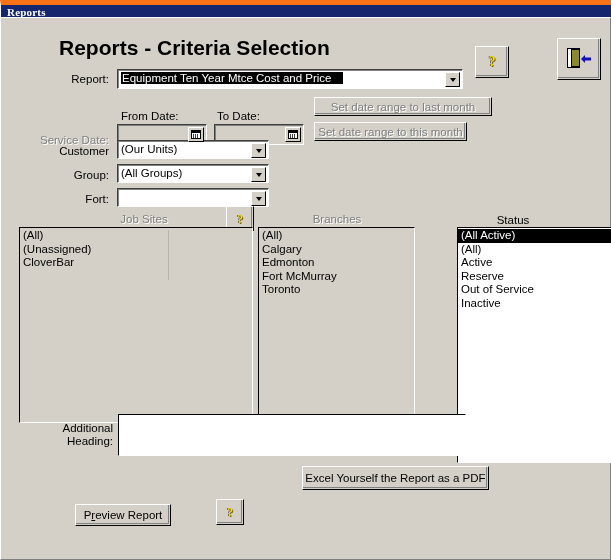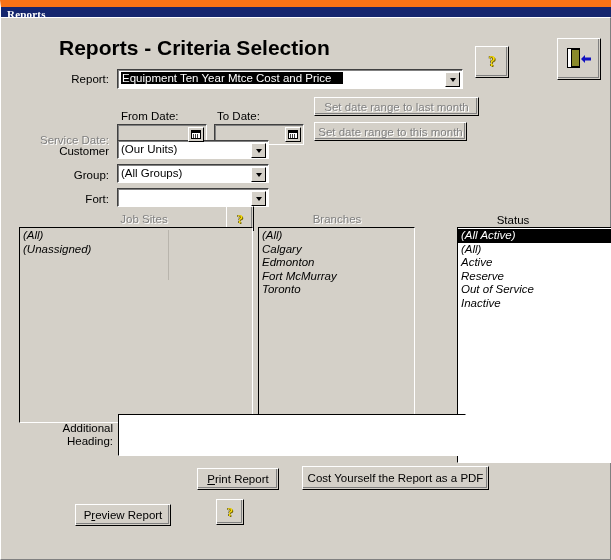--- a/index.html
+++ b/index.html
@@ -20,21 +20,21 @@
   }
 
   
   #titlebar {
     position: absolute;
     left: 0; top: 0;
     width: 611px; height: 17px;
     background: #15266e;
     box-sizing: border-box;
     border-left: 1px solid #ffffff;
-    border-top: 7px solid #f97316;
+    border-top: 5px solid #f97316;
   }
   #titlebar-text {
     position: absolute;
     left: 6px; top: 1px;
     color: #ffffff;
     font-size: 11px;
     font-weight: bold;
     letter-spacing: 0.2px;
     font-family: "Liberation Serif", serif;
     white-space: nowrap;
@@ -223,21 +223,20 @@
     margin: 0;
     padding: 1px 0 0 0;
   }
   .listbox li {
     font-size: 11.5px;
     color: #000000;
     line-height: 13.5px;
     padding-left: 3px;
     white-space: nowrap;
     cursor: default;
-    font-style: italic;
   }
   .listbox li.sel {
     background: #000000;
     color: #ffffff;
   }
   .col-divider {
     position: absolute;
     top: 2px;
     width: 1px;
     background: #b8b4ac;
@@ -338,21 +337,21 @@
         </span>
     </div>
 
     <div class="sunken greyfill" style="left:213px; top:106px; width:90px; height:21px;">
       <span class="combo-text"></span>
       <span class="cal-btn">
           <span class="cal-glyph"></span>
         </span>
     </div>
 
-    <div class="btn disabled" style="left:313px; top:79px; width:165px; height:19px;">
+    <div class="btn disabled" style="left:313px; top:79px; width:178px; height:19px;">
       <span>Set date range  to last month</span>
     </div>
     <div class="btn disabled" style="left:313px; top:104px; width:153px; height:19px;">
       <span>Set date range  to this month</span>
     </div>
 
     <div class="lbl right" style="left:20px; top:127px; width:88px;">Customer</div>
     <div class="sunken" style="left:116px; top:122px; width:152px; height:19px;padding-left:9px;">
       <span class="combo-text">(Our Units)</span>
       <span class="combo-arrow">
@@ -380,20 +379,21 @@
 
     <div class="btn" style="left:225px; top:188px; width:28px; height:25px;">
       <span class="help-q" style="font-size:12px;">?</span>
     </div>
 
     <div class="listbox greyfill" style="left:18px; top:209px; width:234px; height:196px;">
       <div class="col-divider" style="left:148px; top:2px; height:50px;"></div>
       <ul>
         <li>(All)</li>
         <li>(Unassigned)</li>
+        <li>CloverBar</li>
       </ul>
     </div>
 
     <div class="lbl disabled" style="left:260px; top:195px; width:152px; text-align:center;">Branches</div>
 
     <div class="listbox greyfill" style="left:257px; top:209px; width:157px; height:196px;">
       <ul>
         <li>(All)</li>
         <li>Calgary</li>
         <li>Edmonton</li>
@@ -419,26 +419,23 @@
     <div class="lbl right" style="left:28px; top:417px; width:84px;">Heading:</div>
 
     <div class="textarea-field" style="left:117px; top:396px; width:348px; height:42px;">
       <span style="position:absolute;left:3px;top:2px;font-size:11.5px;color:#000;"></span>
     </div>
 
     <div class="btn" style="left:74px; top:450px; width:96px; height:22px;margin-top:36px;">
       <span><span>P</span><span class="accel">r</span><span>eview Report</span></span>
     </div>
 
-    <div class="btn" style="left:196px; top:450px; width:82px; height:22px;">
-      <span><span class="accel">P</span><span>rint Report</span></span>
-    </div>
 
     <div class="btn" style="left:301px; top:448px; width:187px; height:24px;">
-      <span>Cost Yourself the Report as a PDF</span>
+      <span>Excel Yourself the Report as a PDF</span>
     </div>
 
 
     <div class="btn" style="left:215px; top:481px; width:28px; height:26px;">
       <span class="help-q" style="font-size:12px;">?</span>
     </div>
 
   </div>
 </div>
 

